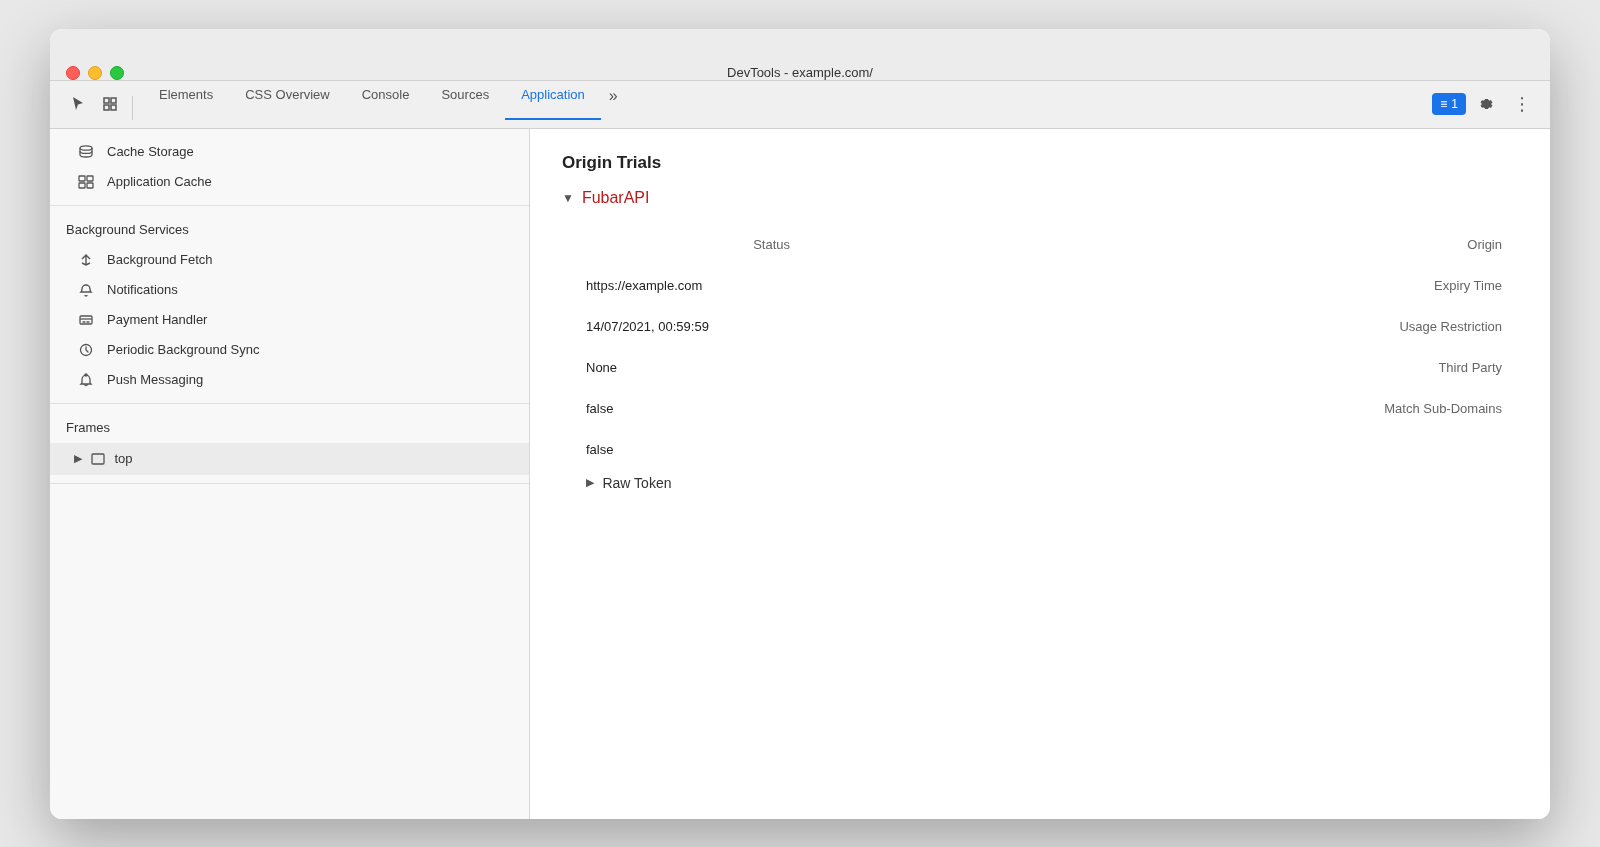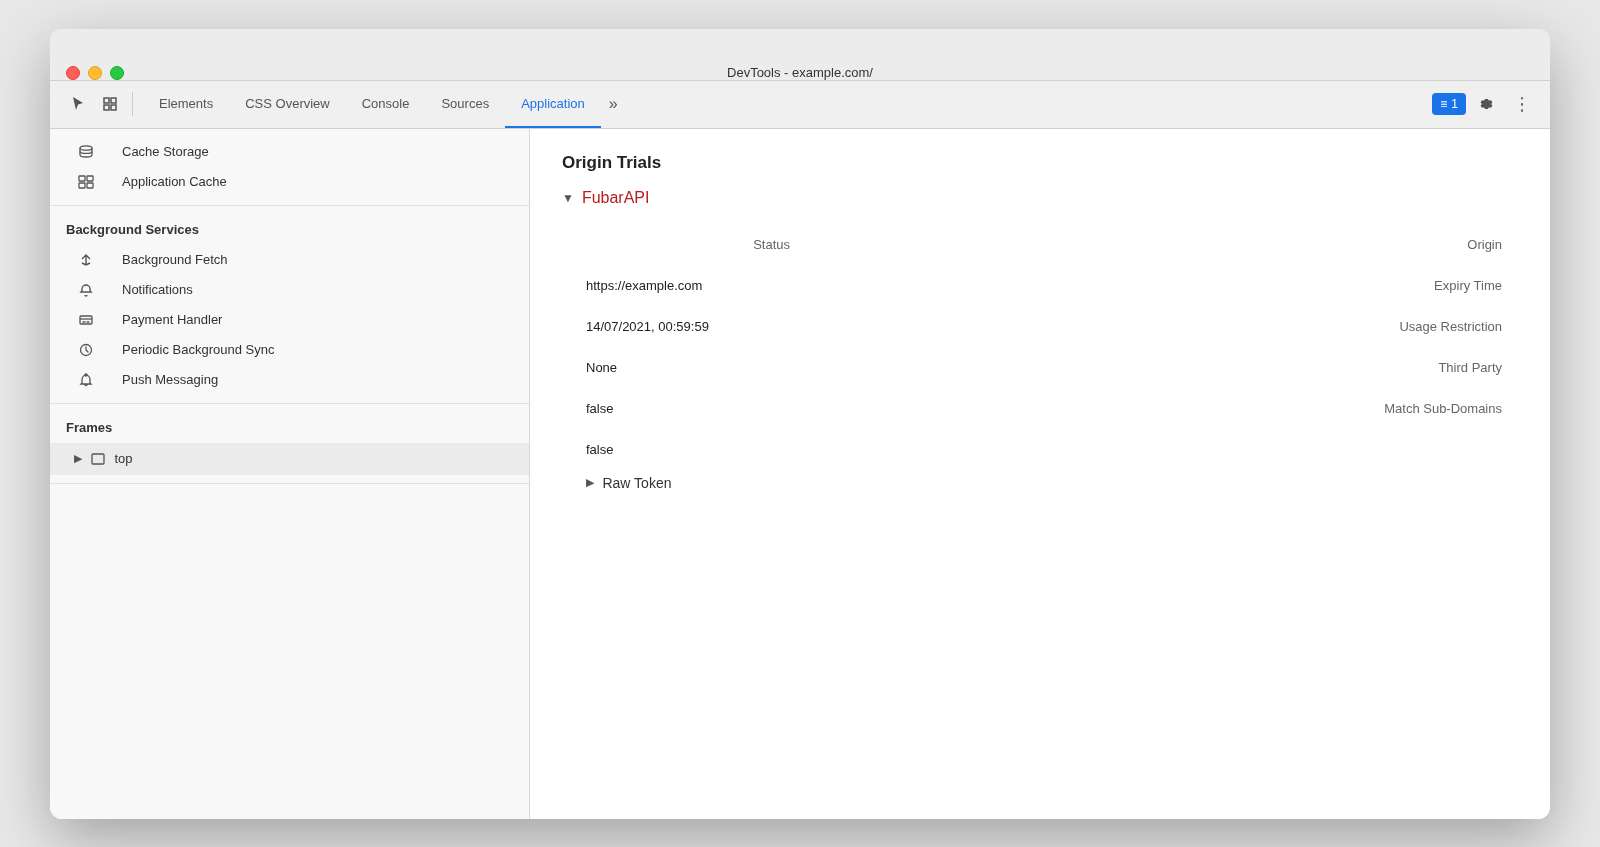--- a/index.html
+++ b/index.html
@@ -52,21 +52,21 @@
       transform: translateX(-50%);
       font-size: 13px;
       color: #333;
       font-weight: 500;
     }
     
     .toolbar {
       background: #f0f0f0;
       height: 48px;
       display: flex;
-      align-items: center;
+      align-items: flex-end;
       padding: 8px 12px;
       border-bottom: 1px solid #d0d0d0;
       flex-shrink: 0;
       gap: 0;
     }
     .toolbar-icon-btn {
       width: 32px;
       height: 32px;
       border: none;
       background: transparent;
@@ -149,26 +149,26 @@
       flex-shrink: 0;
       padding-bottom: 16px;
     }
     .sidebar-section {
       border-bottom: 1px solid #e0e0e0;
       padding: 8px 0;
     }
     .sidebar-section-header {
       padding: 8px 16px;
       font-size: 13px;
-      font-weight: 700;
+      font-weight: 400;
       color: #333;
     }
     .sidebar-item {
       display: flex;
-      gap: 28px;
+      gap: 13px;
       padding: 7px 16px 7px 28px;
       font-size: 13px;
       color: #333;
       cursor: pointer;
       white-space: nowrap;
     }
     .sidebar-icon {
       width: 16px;
       height: 16px;
       display: flex;

